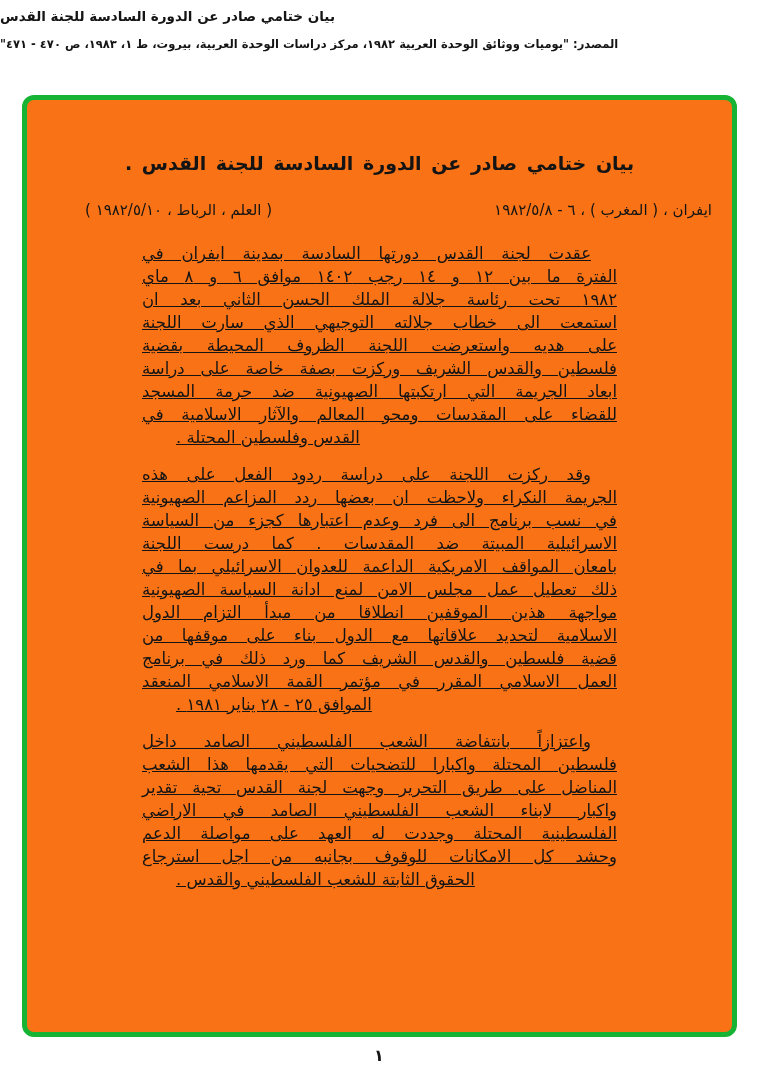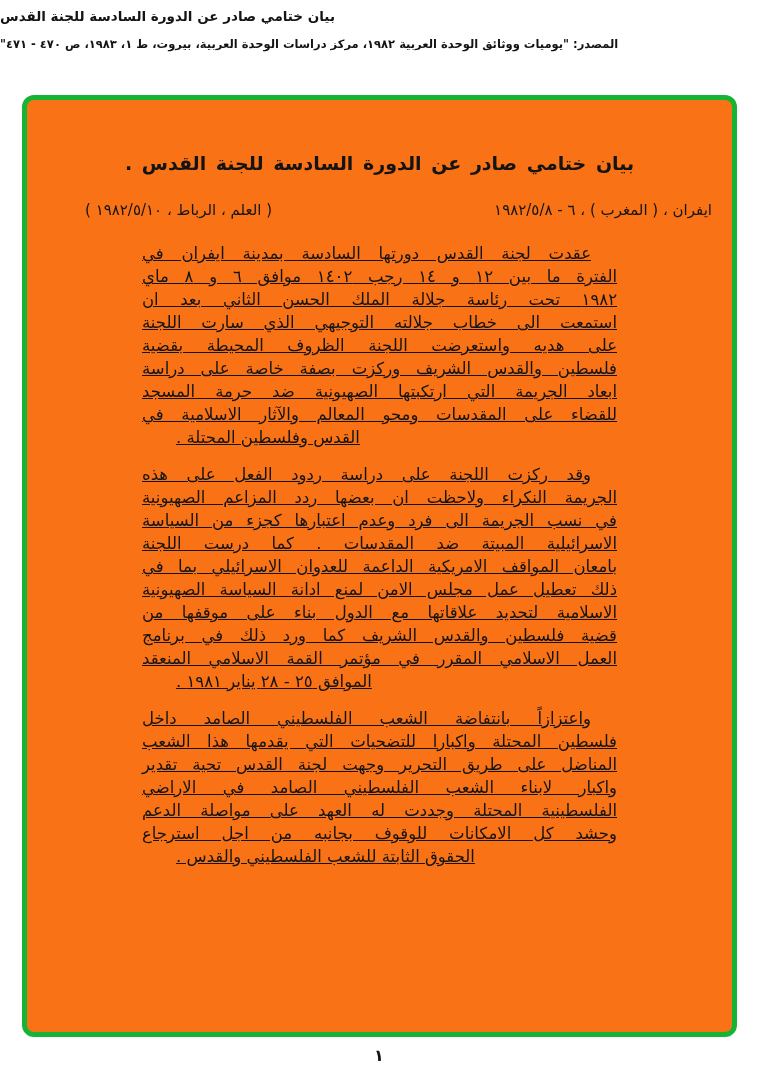--- a/index.html
+++ b/index.html
@@ -85,24 +85,25 @@
           <div class="line">استمعت الى خطاب جلالته التوجيهي الذي سارت اللجنة</div>
           <div class="line">على هديه واستعرضت اللجنة الظروف المحيطة بقضية</div>
           <div class="line">فلسطين والقدس الشريف وركزت بصفة خاصة على دراسة</div>
           <div class="line">ابعاد الجريمة التي ارتكبتها الصهيونية ضد حرمة المسجد</div>
           <div class="line">للقضاء على المقدسات ومحو المعالم والآثار الاسلامية في</div>
           <div class="line last">القدس وفلسطين المحتلة .</div>
         </div>
       <div class="para">
           <div class="line first">وقد ركزت اللجنة على دراسة ردود الفعل على هذه</div>
           <div class="line">الجريمة النكراء ولاحظت ان بعضها ردد المزاعم الصهيونية</div>
-          <div class="line">في نسب الجريمة الى فرد وعدم اعتبارها كجزء من السياسة</div>
+          <div class="line">في نسب برنامج الى فرد وعدم اعتبارها كجزء من السياسة</div>
           <div class="line">الاسرائيلية المبيتة ضد المقدسات .  كما درست اللجنة</div>
           <div class="line">بامعان المواقف الامريكية الداعمة للعدوان الاسرائيلي بما في</div>
           <div class="line">ذلك تعطيل عمل مجلس الامن لمنع ادانة السياسة الصهيونية</div>
+          <div class="line">مواجهة هذين الموقفين انطلاقا من مبدأ التزام الدول</div>
           <div class="line">الاسلامية لتحديد علاقاتها مع الدول بناء على موقفها من</div>
           <div class="line">قضية فلسطين والقدس الشريف كما ورد ذلك في برنامج</div>
           <div class="line">العمل الاسلامي المقرر في مؤتمر القمة الاسلامي المنعقد</div>
           <div class="line last">الموافق ٢٥ - ٢٨ يناير ١٩٨١ .</div>
         </div>
       <div class="para">
           <div class="line first">واعتزازاً بانتفاضة الشعب الفلسطيني الصامد داخل</div>
           <div class="line">فلسطين المحتلة واكبارا للتضحيات التي يقدمها هذا الشعب</div>
           <div class="line">المناضل على طريق التحرير وجهت لجنة القدس تحية تقدير</div>
           <div class="line">واكبار لابناء الشعب الفلسطيني الصامد في الاراضي</div>

